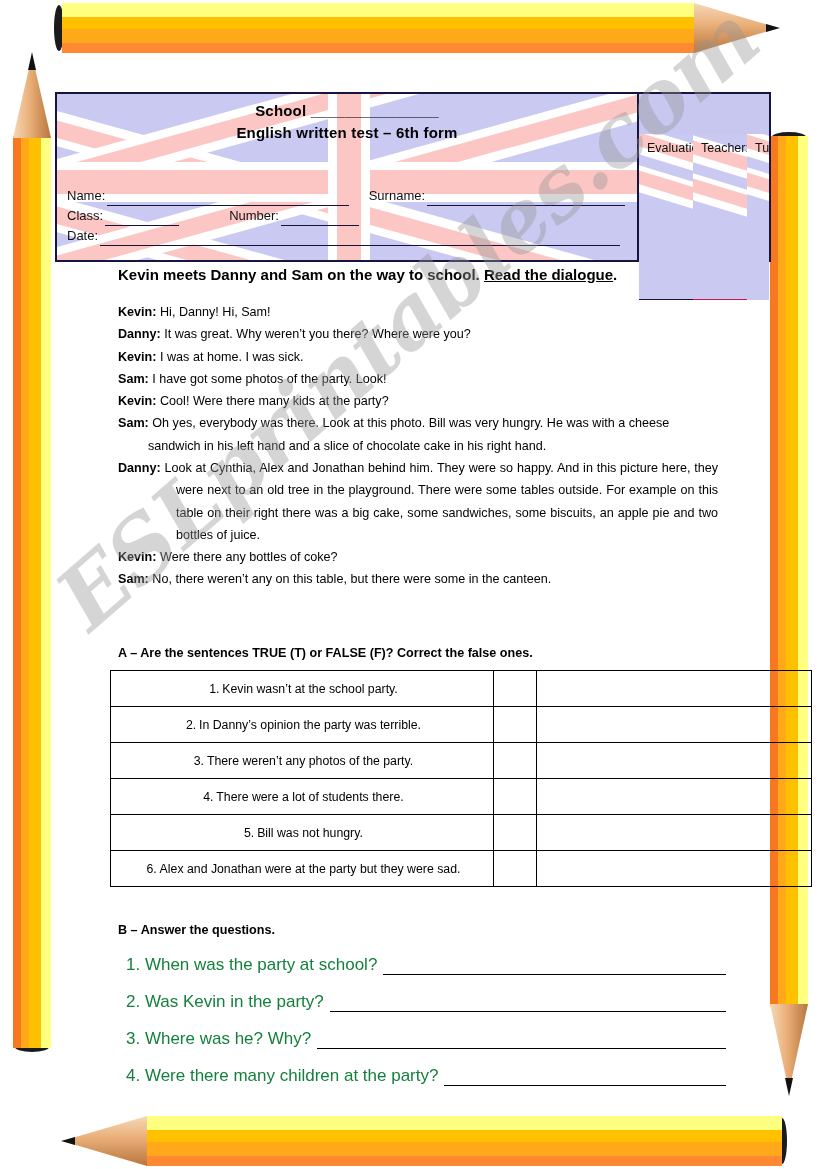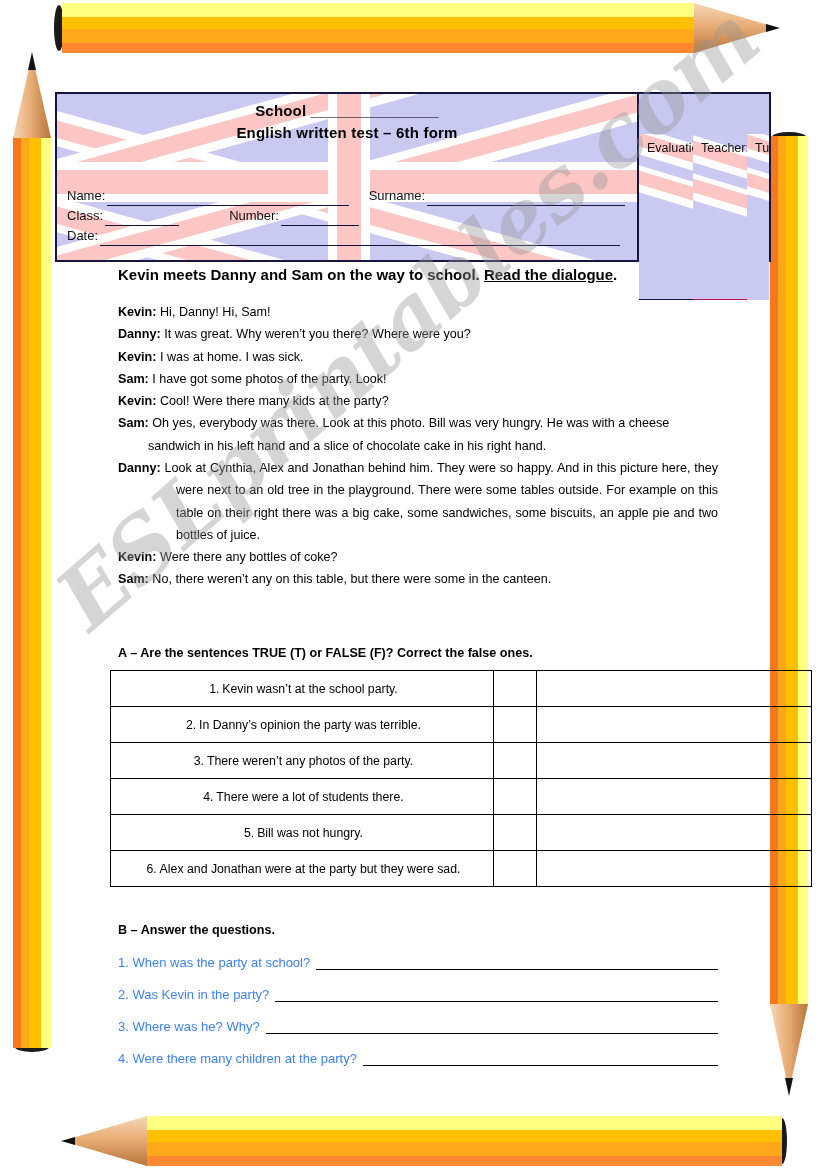--- a/index.html
+++ b/index.html
@@ -195,22 +195,22 @@
   .tf-c2{width:30px;}
   .tf-c3{width:262px;}
   .tf-num{display:inline-block;width:16px;}
 
   
   .secB-title{
     position:absolute;left:118px;top:923px;
     font-size:12.6px;font-weight:bold;color:#000;
   }
   .qlist{
-    position:absolute;left:118px;top:955px;width:600px;
-    font-size:13px;color:#3b82f6;
+    position:absolute;left:126px;top:955px;width:600px;
+    font-size:17px;color:#15803d;
   }
   .qrow{display:flex;align-items:flex-end;margin-bottom:17px;white-space:nowrap;}
   .qtext{flex:0 0 auto;}
   .qline{flex:1 1 auto;border-bottom:1px solid #000;height:12px;margin-left:6px;}
 </style>
 </head>
 <body>
 
 <div class="pencil-frame">
 

